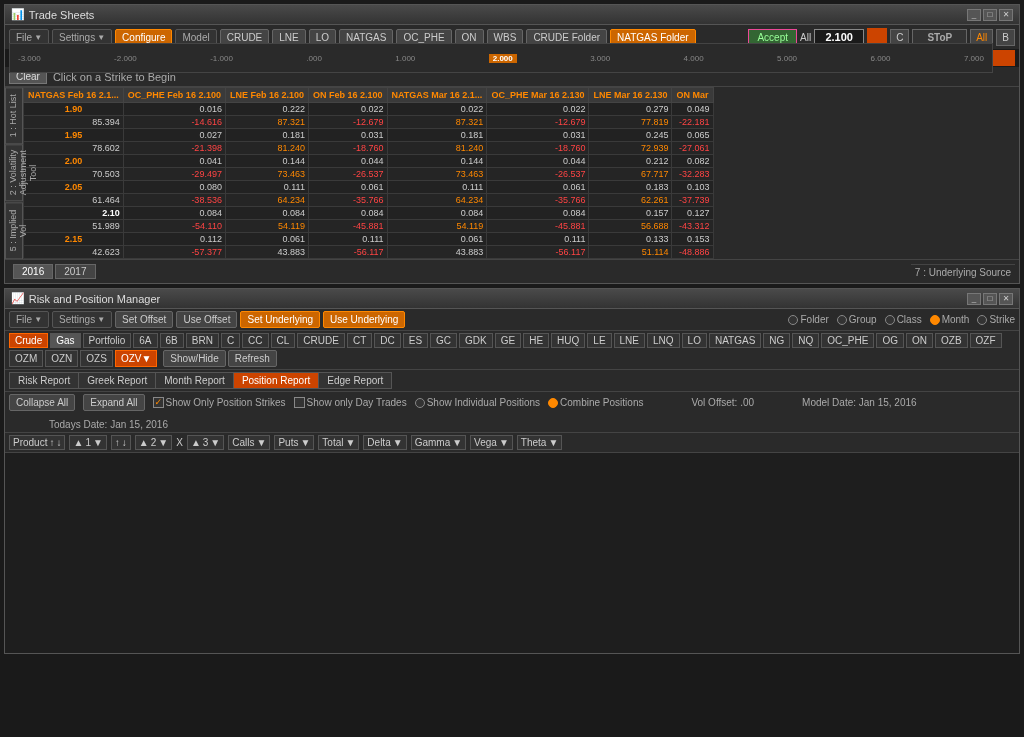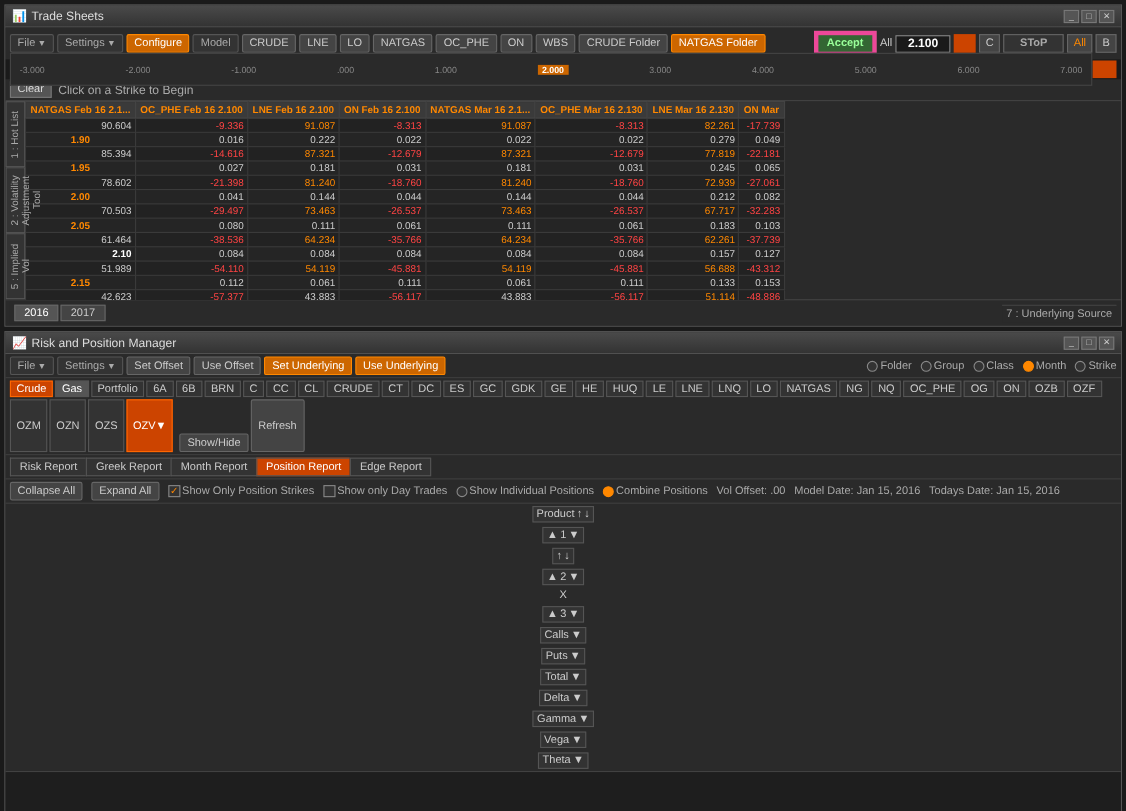--- a/index.html
+++ b/index.html
@@ -331,32 +331,32 @@
       content: '✓';
       font-size: 9px;
       color: #ff8800;
       position: absolute;
       top: -1px;
       left: 1px;
     }
     .status-text {
       color: #aaa;
       font-size: 10px;
+      margin-left: 40px;
     }
 
     
     .filter-row {
       padding: 2px 4px;
       background: #2a2a2a;
       display: flex;
       align-items: center;
       gap: 4px;
       border-bottom: 1px solid #444;
       font-size: 10px;
-      flex-direction: column;
     }
     .filter-select {
       background: #333;
       color: #ccc;
       border: 1px solid #555;
       padding: 1px 3px;
       font-size: 10px;
       display: flex;
       align-items: center;
       gap: 2px;
@@ -386,25 +386,24 @@
 
     .top-right-controls {
       display: flex;
       align-items: center;
       gap: 3px;
       margin-left: auto;
     }
     .accept-btn {
       background: #336633;
       color: #9f9;
-      border: 4px solid #ec4899;
+      border: 1px solid #ec4899;
       padding: 2px 8px;
       font-size: 10px;
       cursor: pointer;
-      font-weight: bold;
     }
     .all-label {
       color: #ccc;
       font-size: 10px;
     }
     .value-box {
       background: #1a1a1a;
       border: 1px solid #888;
       padding: 1px 6px;
       color: #fff;
@@ -530,30 +529,20 @@
             <th>OC_PHE Feb 16 2.100</th>
             <th>LNE Feb 16 2.100</th>
             <th>ON Feb 16 2.100</th>
             <th>NATGAS Mar 16 2.1...</th>
             <th>OC_PHE Mar 16 2.130</th>
             <th>LNE Mar 16 2.130</th>
             <th>ON Mar</th>
           </tr>
         </thead>
         <tbody id="grid-body">
-        <tr>
-              <td class="">90.604</td>
-              <td class="col-red">-9.336</td>
-              <td class="col-orange">91.087</td>
-              <td class="col-red">-8.313</td>
-              <td class="col-orange">91.087</td>
-              <td class="col-red">-8.313</td>
-              <td class="col-orange">82.261</td>
-              <td class="col-red">-17.739</td>
-            </tr>
             <tr>
               <td class="strike-col">1.90</td>
               <td>0.016</td>
               <td>0.222</td>
               <td>0.022</td>
               <td>0.022</td>
               <td>0.022</td>
               <td>0.279</td>
               <td>0.049</td>
             </tr>
@@ -762,21 +751,21 @@
     <button class="inst-tab">NQ</button>
     <button class="inst-tab">OC_PHE</button>
     <button class="inst-tab">OG</button>
     <button class="inst-tab">ON</button>
     <button class="inst-tab">OZB</button>
     <button class="inst-tab">OZF</button>
     <button class="inst-tab">OZM</button>
     <button class="inst-tab">OZN</button>
     <button class="inst-tab">OZS</button>
     <button class="inst-tab active-orange">OZV▼</button>
-    <button class="btn btn-gray" style="margin-left:4px;margin-top:31px;">Show/Hide</button>
+    <button class="btn btn-gray" style="margin-left:4px;">Show/Hide</button>
     <button class="btn btn-gray">Refresh</button>
   </div>
 
 
   <div class="report-tabs">
     <button class="report-tab">Risk Report</button>
     <button class="report-tab">Greek Report</button>
     <button class="report-tab">Month Report</button>
     <button class="report-tab active">Position Report</button>
     <button class="report-tab">Edge Report</button>

